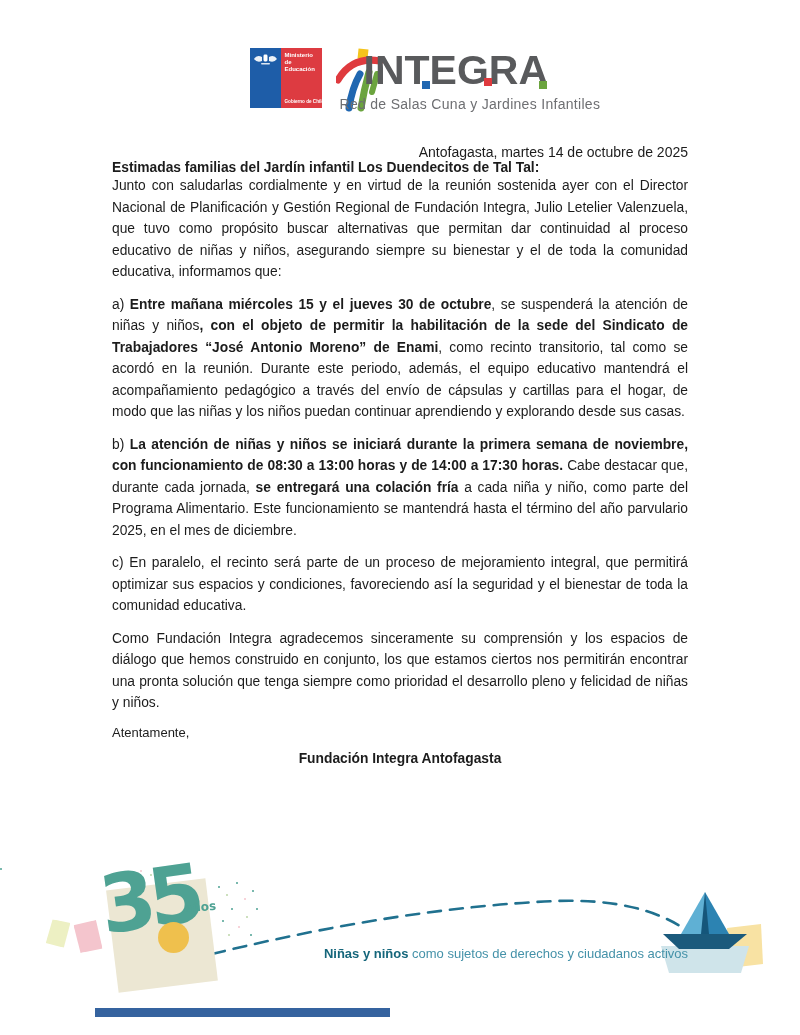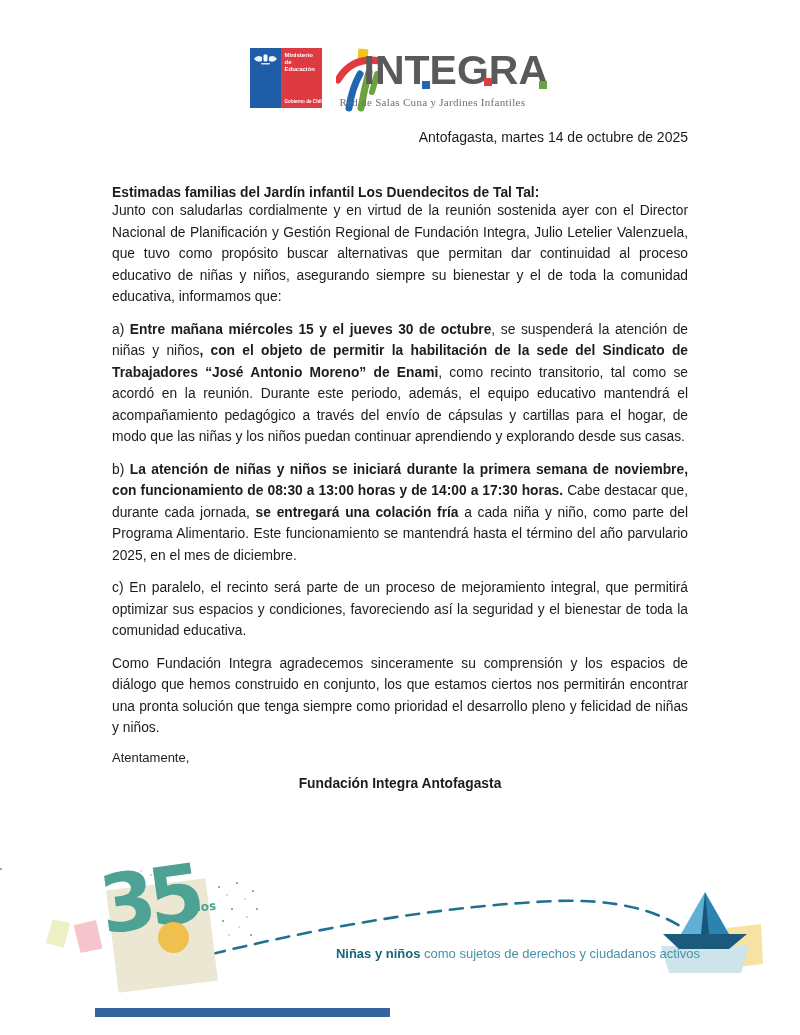--- a/index.html
+++ b/index.html
@@ -25,26 +25,26 @@
     position:absolute; left:28px; top:2px;
     font-size:41px; font-weight:bold; letter-spacing:0px; line-height:1;
     color:#595a5c; font-family:"Liberation Sans",sans-serif;
   }
   .sq { position:absolute; width:8px; height:8px; }
   .sq-blue { background:#2067b1; left:86px; top:33px; }
   .sq-red { background:#df3a3e; left:148px; top:30px; }
   .sq-green { background:#6ba43e; left:203px; top:33px; }
   .integra-sub {
     position:absolute; left:4px; top:48px; white-space:nowrap;
-    font-family:Liberation Serif, serif; font-size:11px; color:#6e6f72; letter-spacing:0.3px;
+    font-family:Liberation Sans, sans-serif; font-size:14px; color:#6e6f72; letter-spacing:0.3px;
   }
 
   
-  .date-line { text-align:right; margin-top:15px; font-size:14px; }
-  .greeting { margin-top:40px; font-weight:bold; font-size:13.8px; }
+  .date-line { text-align:right; margin-top:30px; font-size:14px; }
+  .greeting { font-weight:bold; font-size:13.8px; }
   .body-text p {
     text-align:justify; font-size:13.8px; line-height:21.5px; margin:0 0 11px 0;
   }
   .body-text { }
   .closing { font-size:13px; margin:1px 0 0 0; }
   .sig { text-align:center; font-weight:bold; font-size:13.8px; margin-top:11px; }
 
   
   .footer { position:absolute; left:0; top:868px; width:800px; height:167px; }
   .shape { position:absolute; }
@@ -61,21 +61,21 @@
   .anniv-label { left:184px; top:32px; font-size:12px; font-weight:bold; color:#4ea293; transform:rotate(-4deg);
     font-family:"DejaVu Sans", sans-serif; }
   .speck { left:0; top:0; width:2px; height:2px; border-radius:50%; background:#4ea293;
     box-shadow: 218px 18px 0 #4ea293, 226px 26px 0 #bcd6a8, 236px 14px 0 #4ea293,
       244px 30px 0 #f4c5cd, 231px 40px 0 #4ea293, 246px 48px 0 #bcd6a8,
       222px 52px 0 #4ea293, 252px 22px 0 #4ea293, 238px 58px 0 #f4c5cd,
       250px 66px 0 #4ea293, 228px 66px 0 #bcd6a8, 256px 40px 0 #4ea293,
       150px 6px 0 #bcd6a8, 160px 12px 0 #4ea293, 140px 2px 0 #f4c5cd; }
   .curve-svg { position:absolute; left:0; top:0; }
   .boat-svg { position:absolute; left:645px; top:16px; }
-  .footer-tagline { position:absolute; left:288px; top:78px; width:460px; text-align:center;
+  .footer-tagline { position:absolute; left:276px; top:78px; width:460px; text-align:center;
     font-size:13px; color:#4592a9; white-space:nowrap; }
   .footer-tagline b { color:#15667b; }
   .bottom-bar { position:absolute; left:95px; top:1008px; width:295px; height:9px; background:#35639f; }
 </style>
 </head>
 <body>
 
 <div class="page">
 
   <div class="header">

